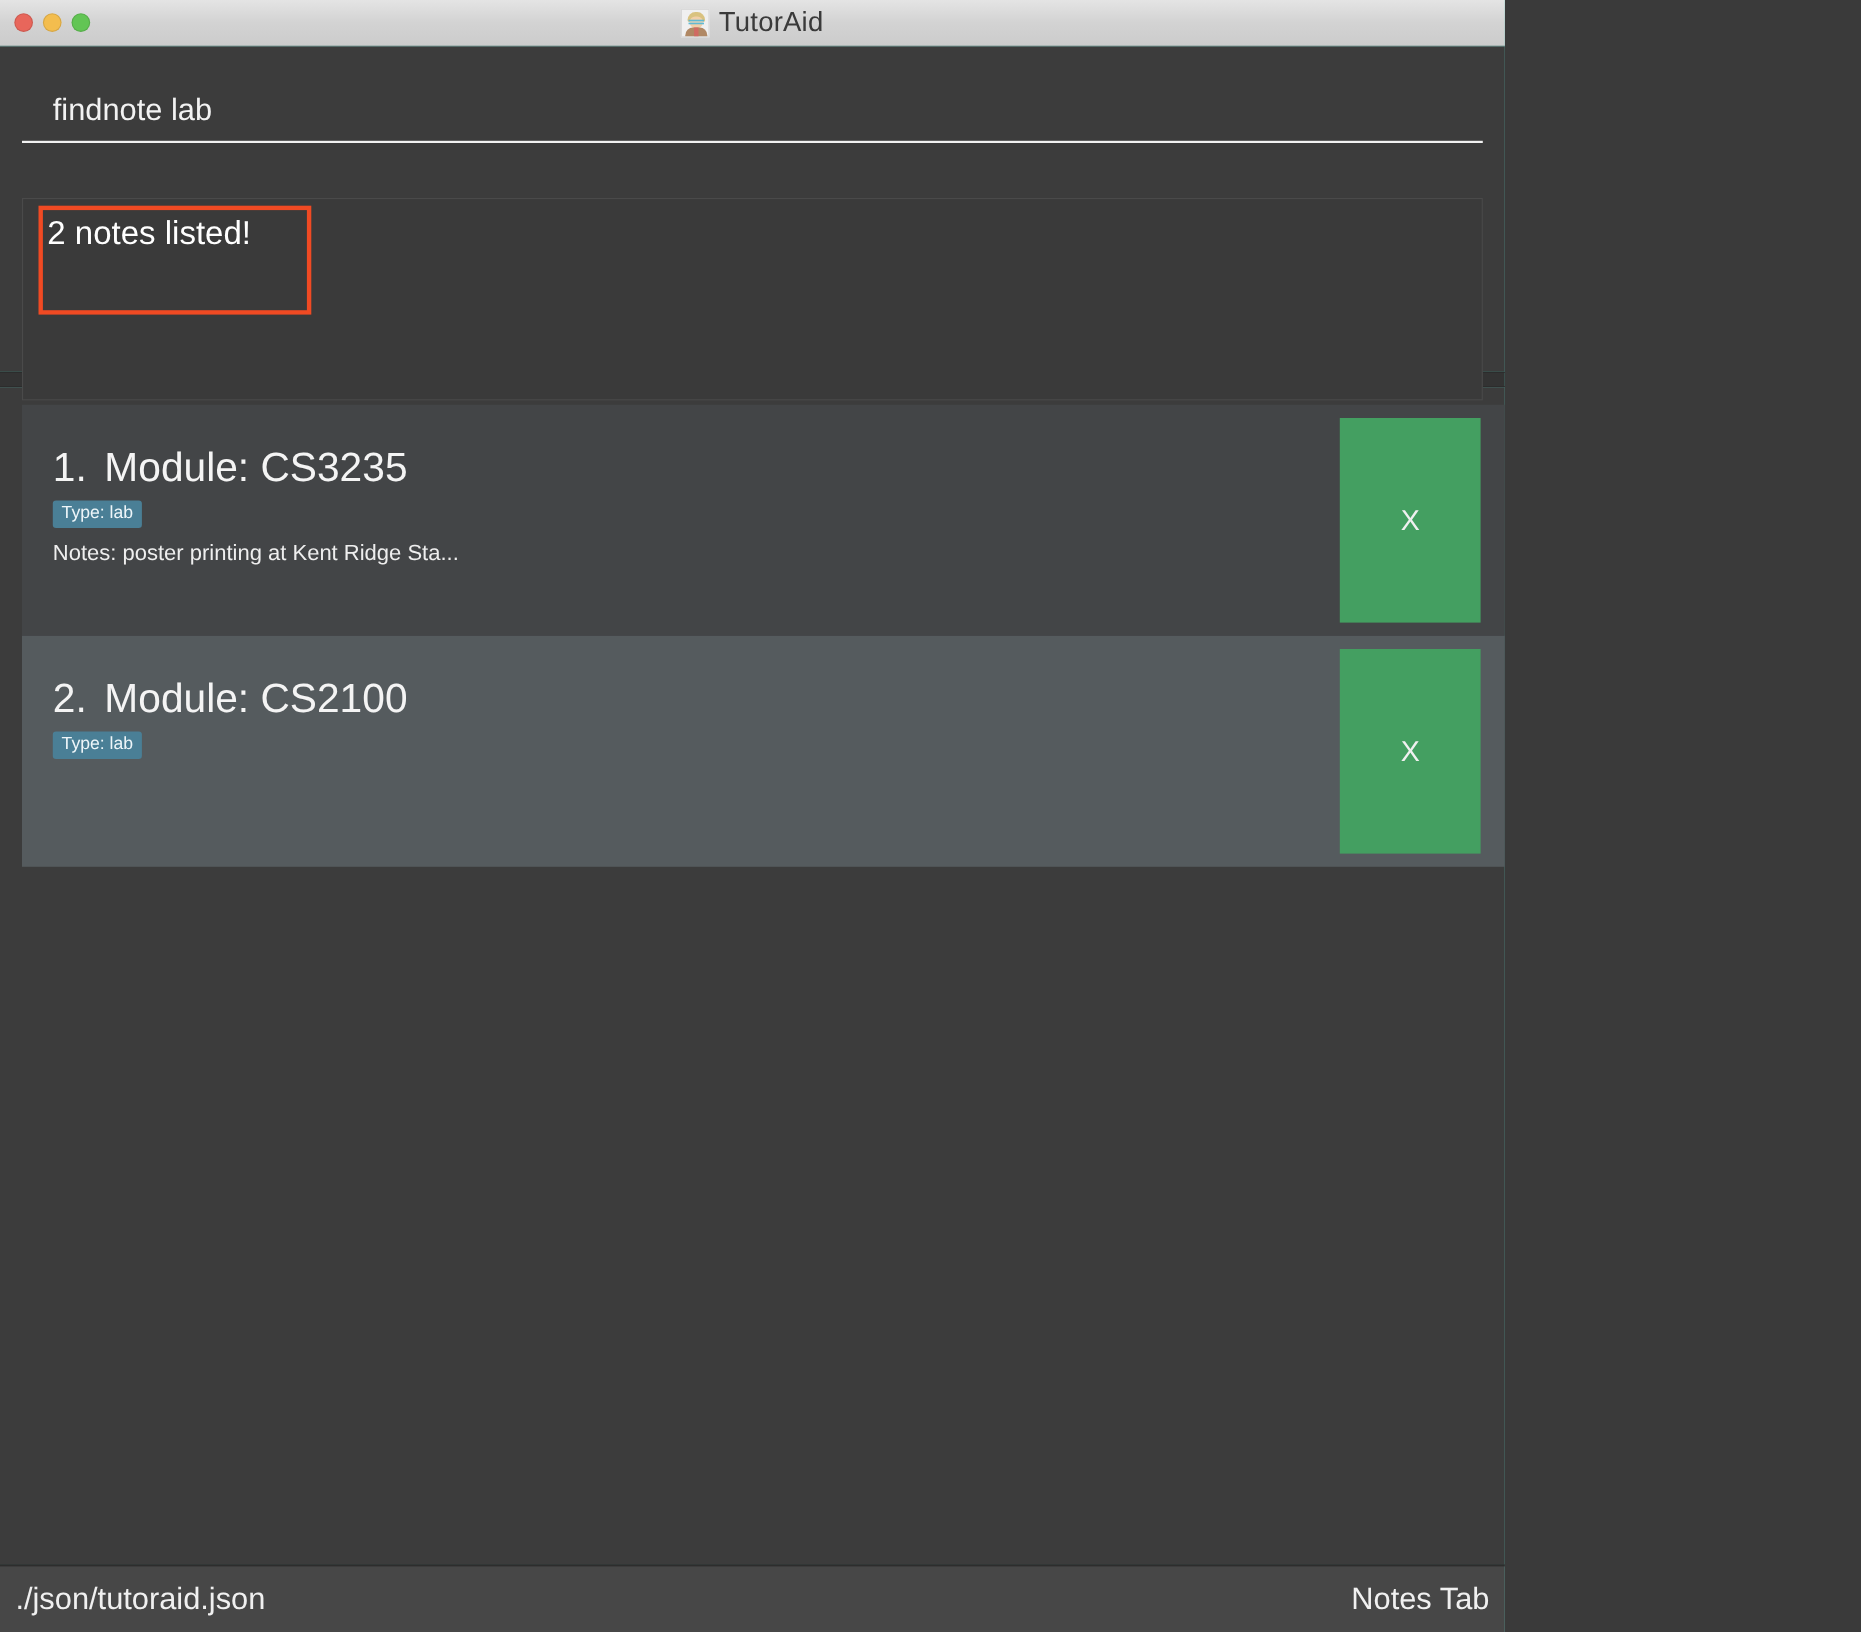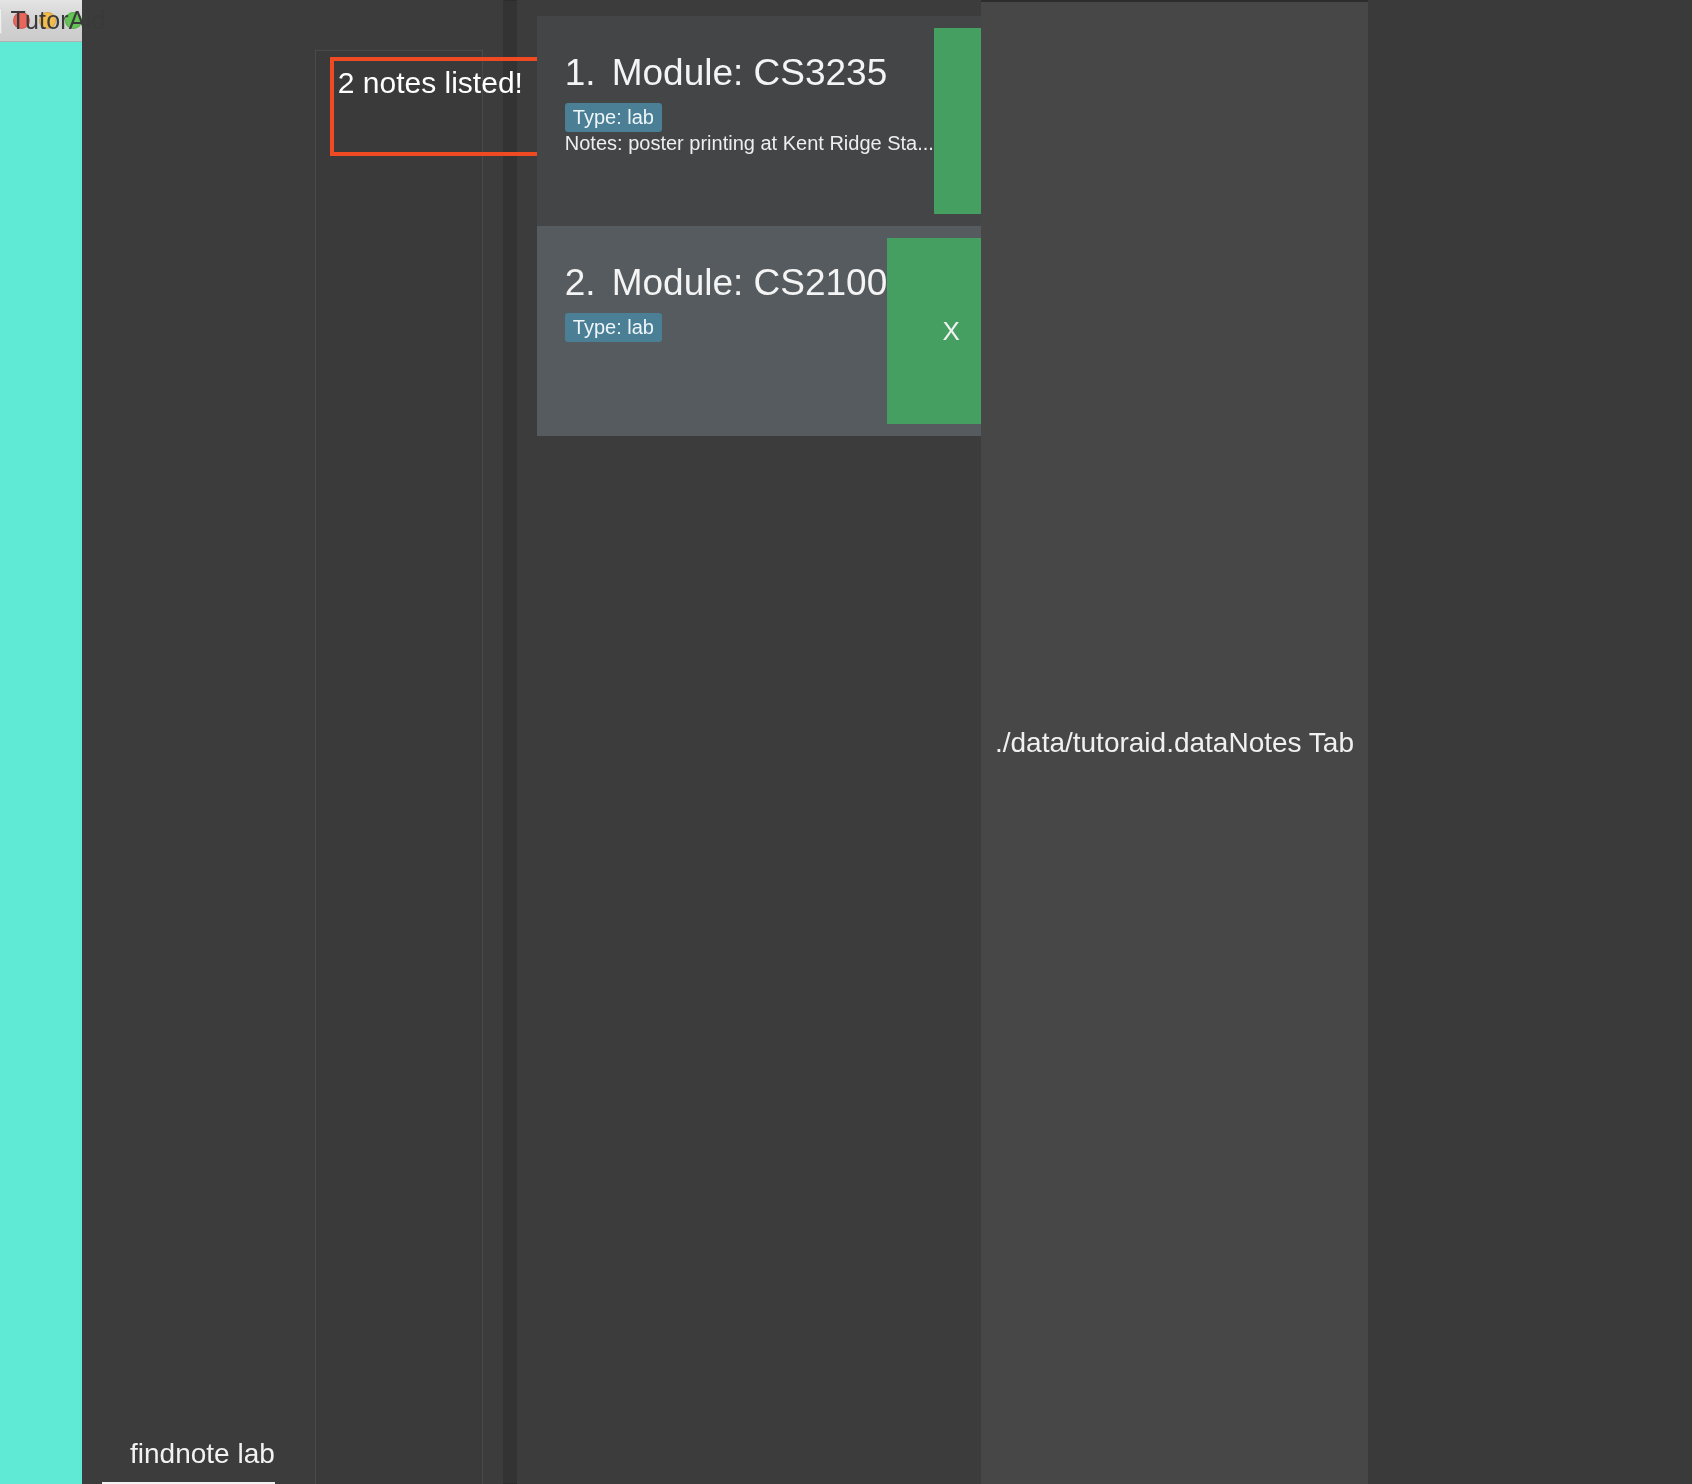--- a/index.html
+++ b/index.html
@@ -11,21 +11,21 @@
     background: #3a3a3a;
     font-family: "Liberation Sans", sans-serif;
   }
 
   #app {
     position: relative;
     width: 1368px;
     height: 1484px;
     background: #5eead4;
     display: flex;
-    flex-direction: row;
+    flex-direction: column;
   }
 
   
   .titlebar {
     position: relative;
     height: 42px;
     flex: 0 0 42px;
     background: linear-gradient(to bottom, #e4e4e4 0%, #d3d3d3 50%, #cccccc 100%);
     border-bottom: 1px solid #b0b0b0;
     display: flex;
@@ -199,24 +199,25 @@
     font-size: 37px;
     line-height: 1.05;
     margin-bottom: 10px;
     white-space: nowrap;
   }
   .note-index { display: inline-block; margin-right: 16px; }
   .badge {
     display: inline-block;
     background: #4a7f96;
     color: #eef6f9;
-    font-size: 20px;
+    font-size: 16px;
     padding: 4px 8px 5px 8px;
     border-radius: 3px;
     line-height: 1;
+    margin-bottom: 12px;
   }
   .note-notes {
     color: #eeeeee;
     font-size: 20px;
     line-height: 1.1;
     white-space: nowrap;
   }
   .row-action {
     flex: 0 0 150px;
     display: flex;
@@ -316,17 +317,17 @@
         </div>
         <div class="row-action">
           <button class="x-button">X</button>
         </div>
       </div>
 
     </div>
   </div>
 
   <div class="statusbar">
-    <div class="status-left">./data/tutoraid.data</div>
+    <div class="status-left">./json/tutoraid.json</div>
     <div class="status-right">Notes Tab</div>
   </div>
 
 </div>
 
 </body></html>

